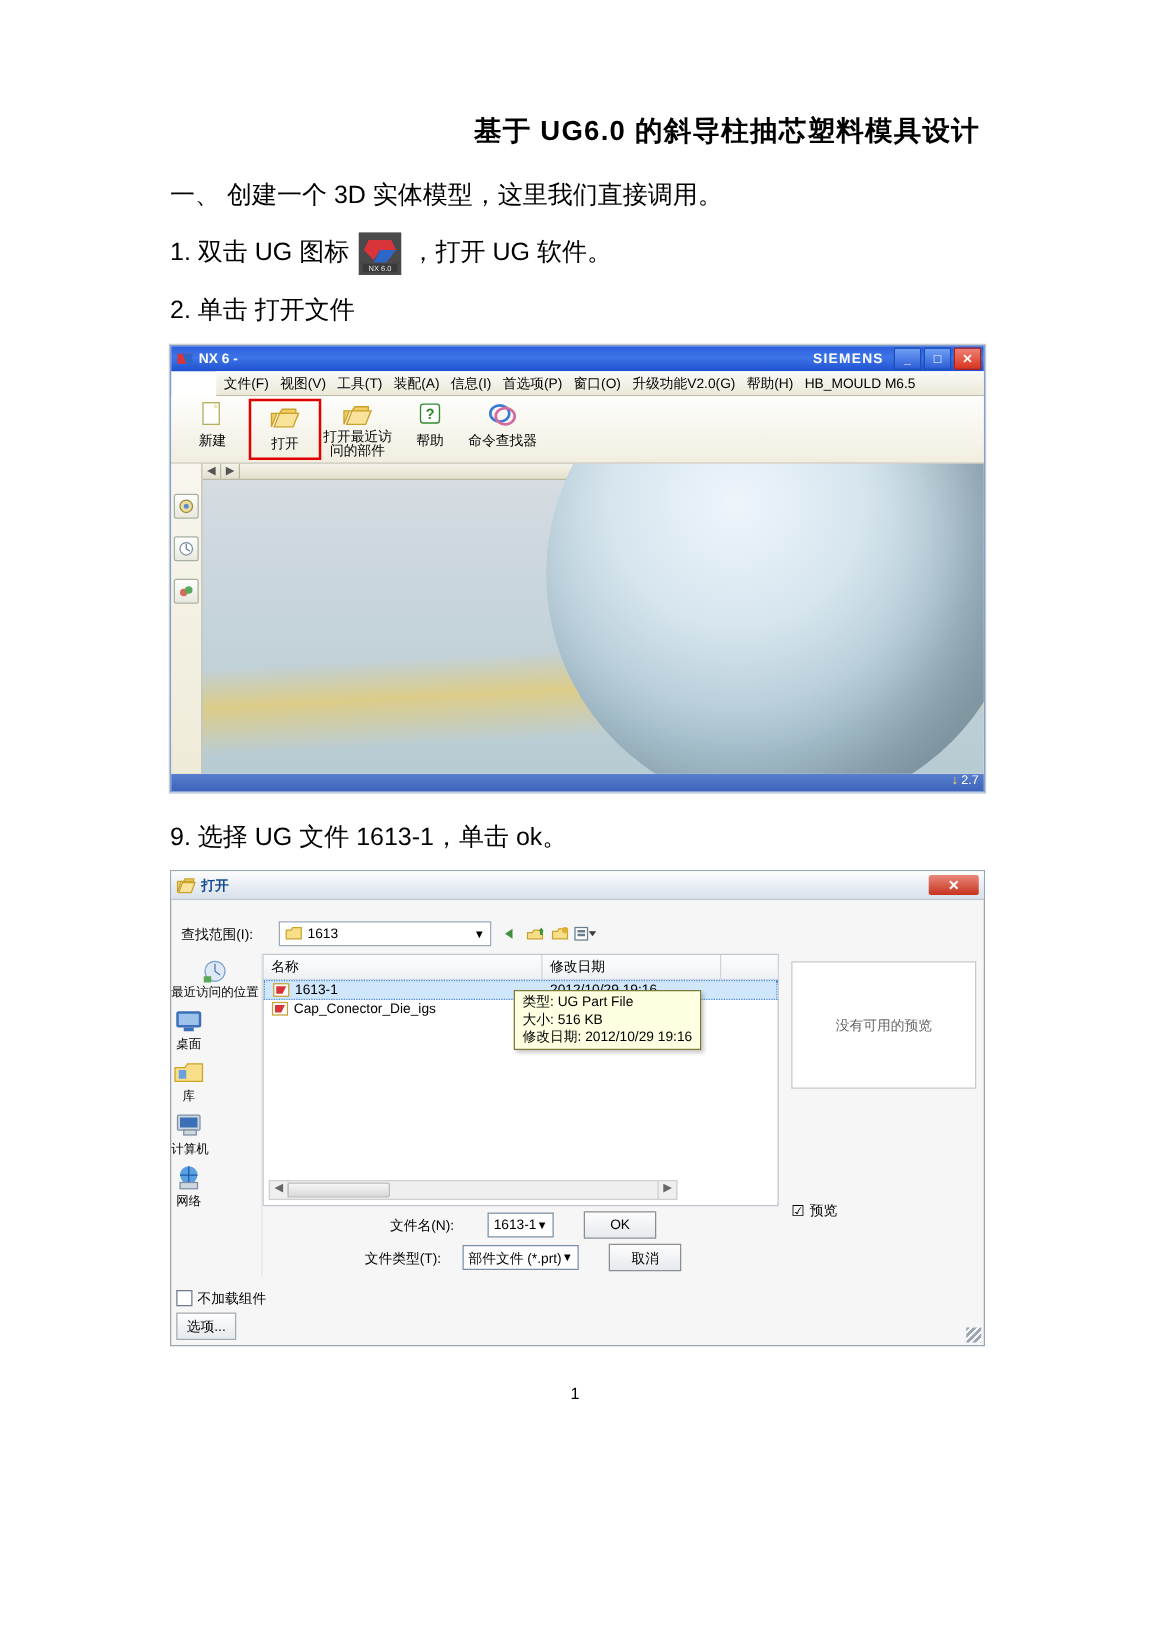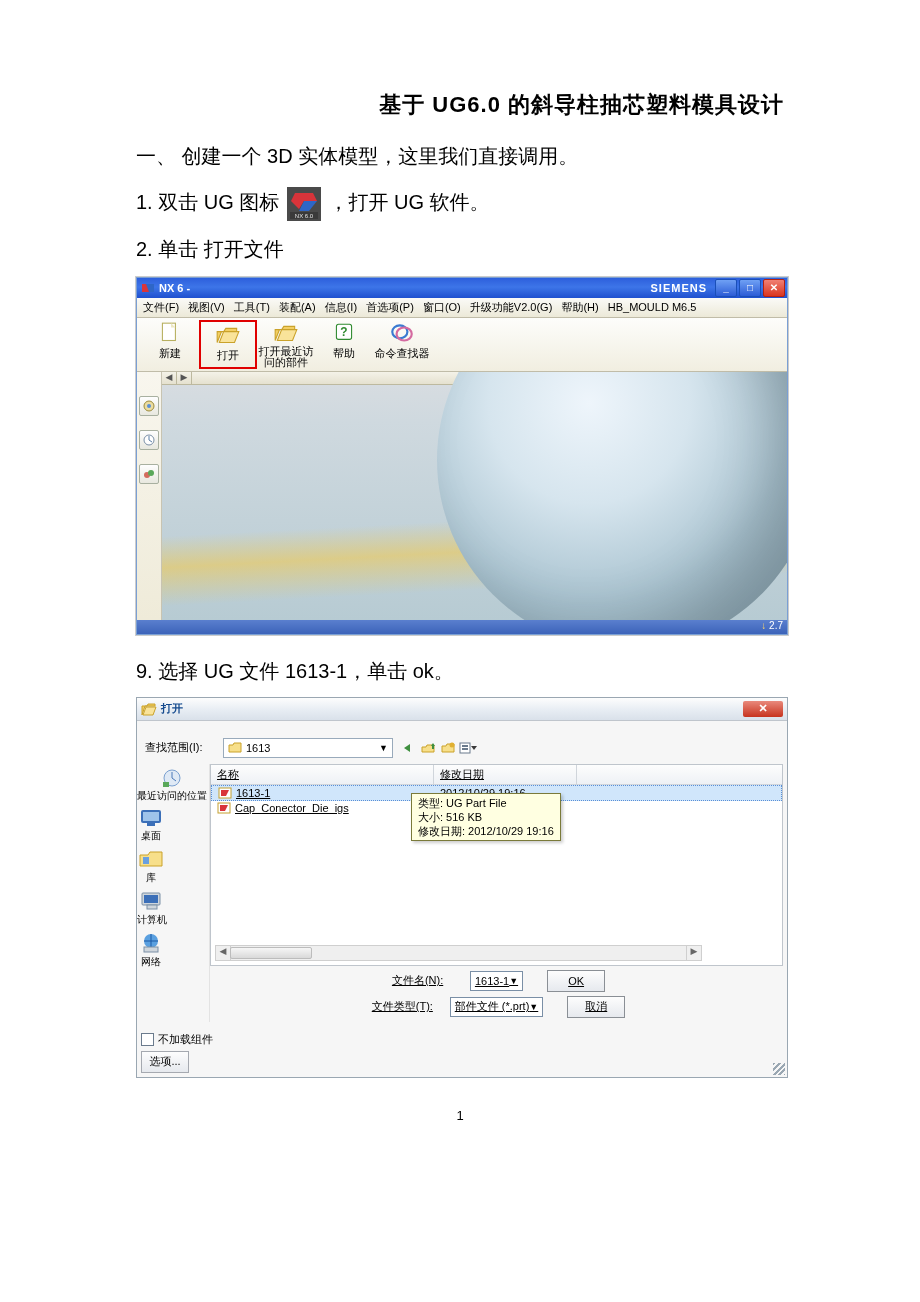--- a/index.html
+++ b/index.html
@@ -71,20 +71,21 @@
     background: linear-gradient(#6fa0f4,#2c5cd6);
     border:1px solid #1a4fb8; color:#fff; border-radius:2px;
   }
   .winbtn.close { background: linear-gradient(#f08074,#d9341f); border-color:#b42010; }
   .nx-menubar {
     background: linear-gradient(#fafaf7,#ece9d8);
     padding: 2px 6px;
     border-bottom: 1px solid #c0bca8;
     font-size: 11px;
     color:#000;
+    margin-left:36px;
   }
   .nx-menubar span { margin-right: 6px; }
   .nx-toolbar {
     display:flex;
     background: linear-gradient(#fdfdfb,#f1eee0);
     border-bottom:1px solid #c0bca8;
     padding: 2px 4px;
   }
   .tb-btn {
     width:58px;
@@ -494,21 +495,21 @@
                 <svg width="26" height="22">
                   <circle cx="13" cy="9" r="7" fill="#5aa0e0"></circle>
                   <path d="M6 9h14M13 2v14" stroke="#1d5aa6"></path>
                   <rect x="6" y="15" width="14" height="5" fill="#cfd6dc" stroke="#7a8fa6"></rect>
                 </svg>
               </div>
             <div>网络</div>
           </div>
         </div>
 
-        <div style="flex:1; display:flex; flex-direction:column;text-decoration:underline;">
+        <div style="flex:1; display:flex; flex-direction:column;">
           <div class="od-filelist">
             <div class="fl-header">
               <div class="col col-name">名称</div>
               <div class="col col-date">修改日期</div>
             </div>
             <div class="fl-row sel">
               <div class="cell cell-name">
                 <svg width="14" height="12">
                     <rect x="1" y="1" width="12" height="10" fill="#fff" stroke="#c4a030"></rect>
                     <polygon points="3,3 11,3 8,9 3,9" fill="#d8343a"></polygon>
@@ -552,20 +553,29 @@
               <span class="ilbl">文件类型(T):</span>
               <div class="textbox">
                   <span>部件文件 (*.prt)</span>
                   <span class="dd">▼</span>
                 </div>
               <div class="btn">取消</div>
             </div>
           </div>
         </div>
 
+        <div class="od-right">
+          <div class="preview-box">
+            <span>没有可用的预览</span>
+          </div>
+          <div class="preview-check">
+            <span style="font-size:12px;">☑</span>
+            <span>预览</span>
+          </div>
+        </div>
       </div>
 
       <div class="od-footer">
         <div style="display:flex; flex-direction:column; gap:4px;">
           <div style="display:flex; align-items:center; gap:4px;">
             <span class="chk"></span>
             <span>不加载组件</span>
           </div>
           <div class="options-btn">选项...</div>
         </div>

